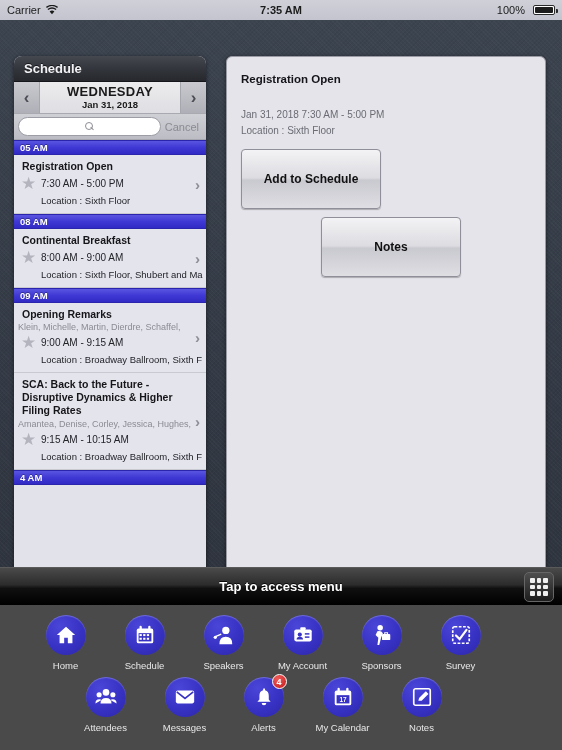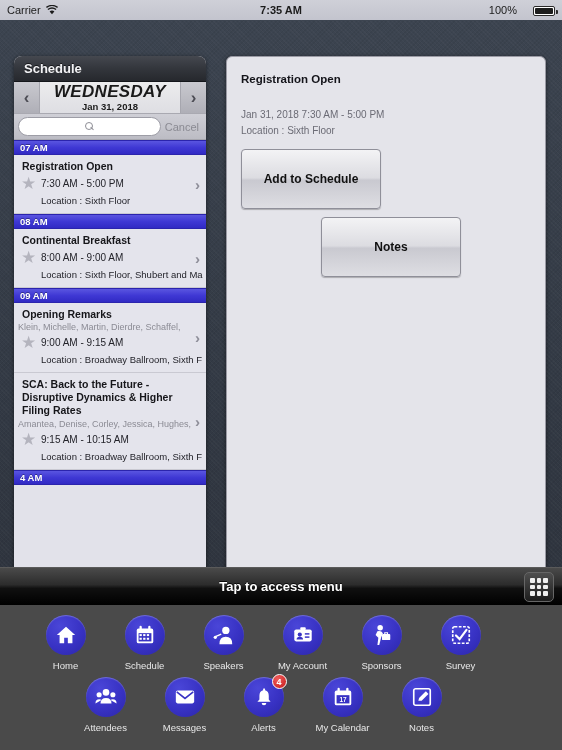--- a/index.html
+++ b/index.html
@@ -18,21 +18,21 @@
     display: flex; align-items: center;
     padding: 0 7px;
     font-size: 11px; color: #1b1b1b;
     position: relative;
   }
   .sb-left { display: flex; align-items: center; gap: 5px; }
   .sb-center {
     position: absolute; left: 0; right: 0; text-align: center;
     font-weight: bold; font-size: 11px; pointer-events: none;
   }
-  .sb-right { margin-left: auto; display: flex; align-items: flex-end; gap: 16px; }
+  .sb-right { margin-left: auto; display: flex; align-items: center; gap: 8px; }
   .battery {
     width: 22px; height: 10px; border: 1px solid #2a2a2a; border-radius: 2px;
     position: relative; background: #fff; padding: 1px;
   }
   .battery::after {
     content: ""; position: absolute; right: -4px; top: 3px;
     width: 2px; height: 4px; background: #2a2a2a; border-radius: 0 1px 1px 0;
   }
   .battery i { display: block; height: 100%; width: 100%; background: #1d1d1d; border-radius: 1px; }
 
@@ -80,21 +80,21 @@
     color: #4c4c54; font-size: 17px; font-weight: bold;
     border-right: 1px solid #a6a6ae;
   }
   .nav-arrow.right { border-right: none; border-left: 1px solid #a6a6ae; }
   .date-center {
     flex: 1; display: flex; flex-direction: column;
     align-items: center; justify-content: center;
     background: linear-gradient(to bottom, #ececed, #dedee3);
     line-height: 1.05;
   }
-  .date-day { font-size: 17px; font-weight: bold; color: #1a1a1a; letter-spacing: .3px; font-style: italic; }
+  .date-day { font-size: 13px; font-weight: bold; color: #1a1a1a; letter-spacing: .3px; }
   .date-sub { font-size: 9.5px; font-weight: bold; color: #1a1a1a; margin-top: 1px; }
 
   .search-row {
     height: 26px; flex: 0 0 26px; display: flex; align-items: center;
     padding: 12px 4px; gap: 4px;
     background: linear-gradient(to bottom, #cfcfd6, #bcbcc4);
     border-bottom: 1px solid #a6a6ae;
   }
   .search-field {
     flex: 1; height: 19px; background: #fff; border-radius: 10px;
@@ -259,21 +259,21 @@
       </div>
 
       <div class="search-row">
         <div class="search-field">
           <span class="search-icon"></span>
         </div>
         <div class="cancel-btn">Cancel</div>
       </div>
 
       <div class="event-list" id="event-list">
-          <div class="hour-header">07 AM</div>
+          <div class="hour-header">05 AM</div>
           <div class="event-item">
             <div class="ev-title">Registration Open</div>
             <div class="ev-row">
               <span class="star">★</span>
               <span class="ev-time">7:30 AM - 5:00 PM</span>
             </div>
             <div class="ev-loc">Location : Sixth Floor</div>
             <div class="chev">›</div>
           </div>
           <div class="hour-header">08 AM</div>

